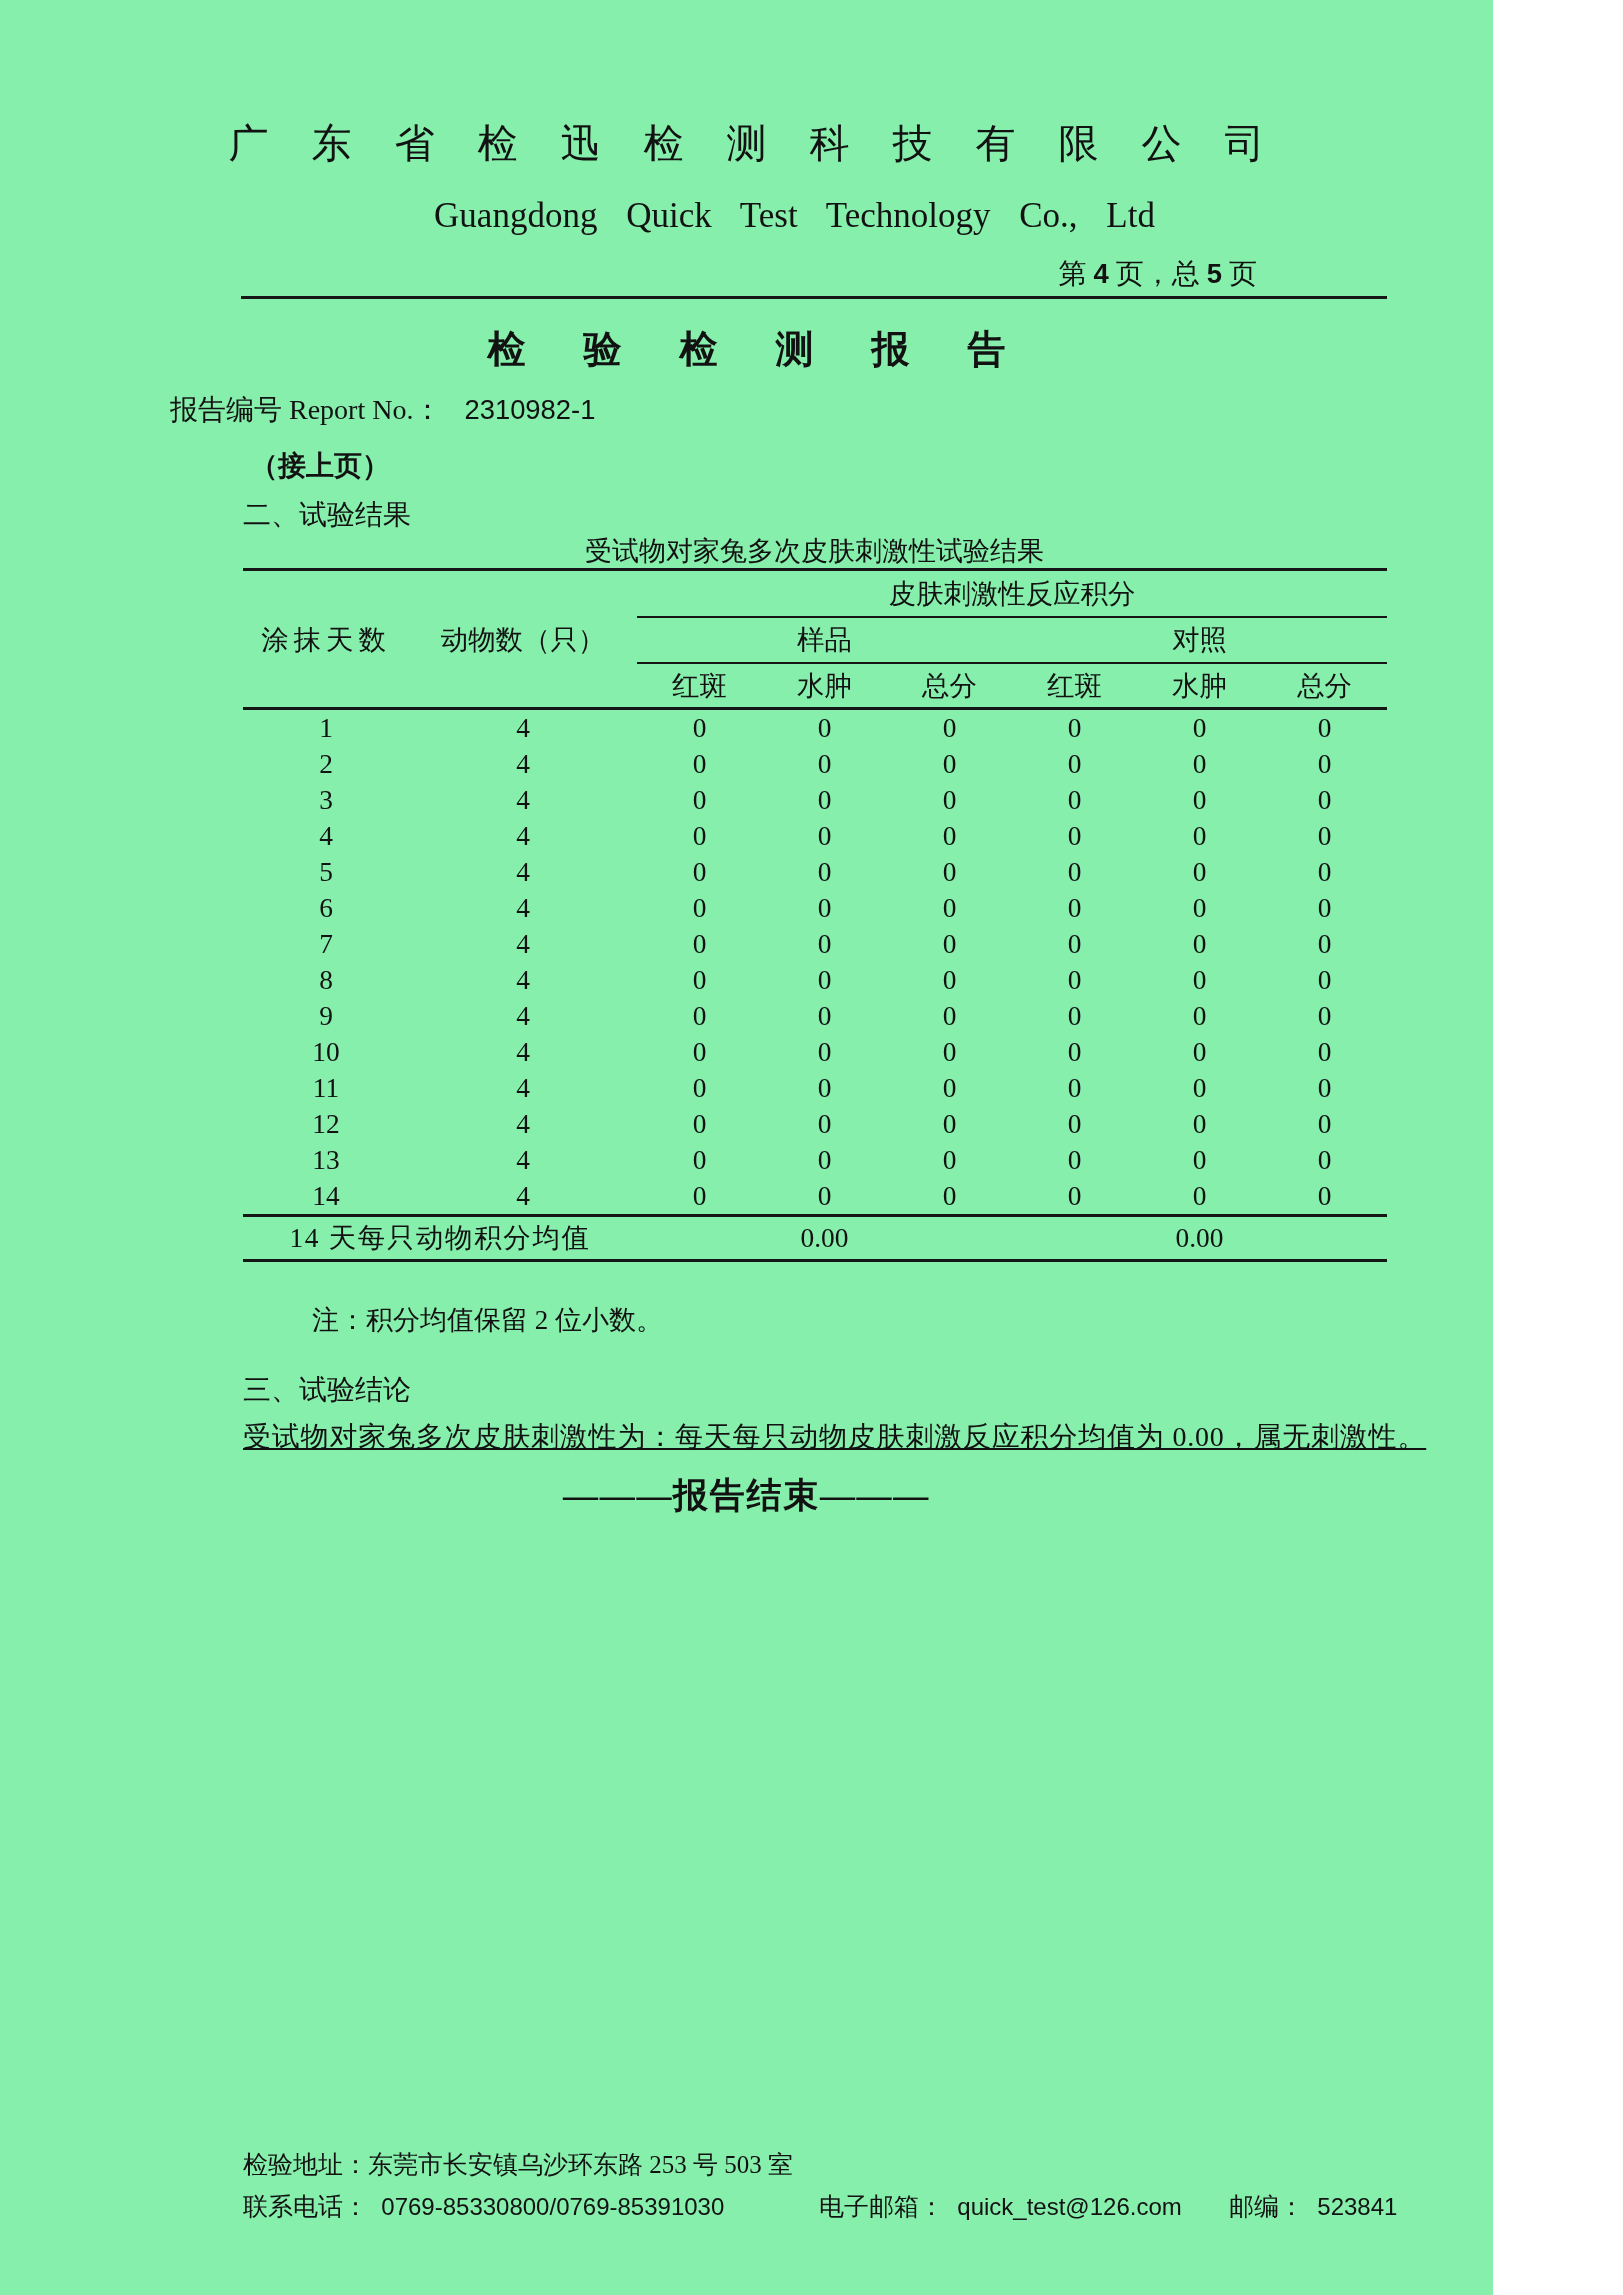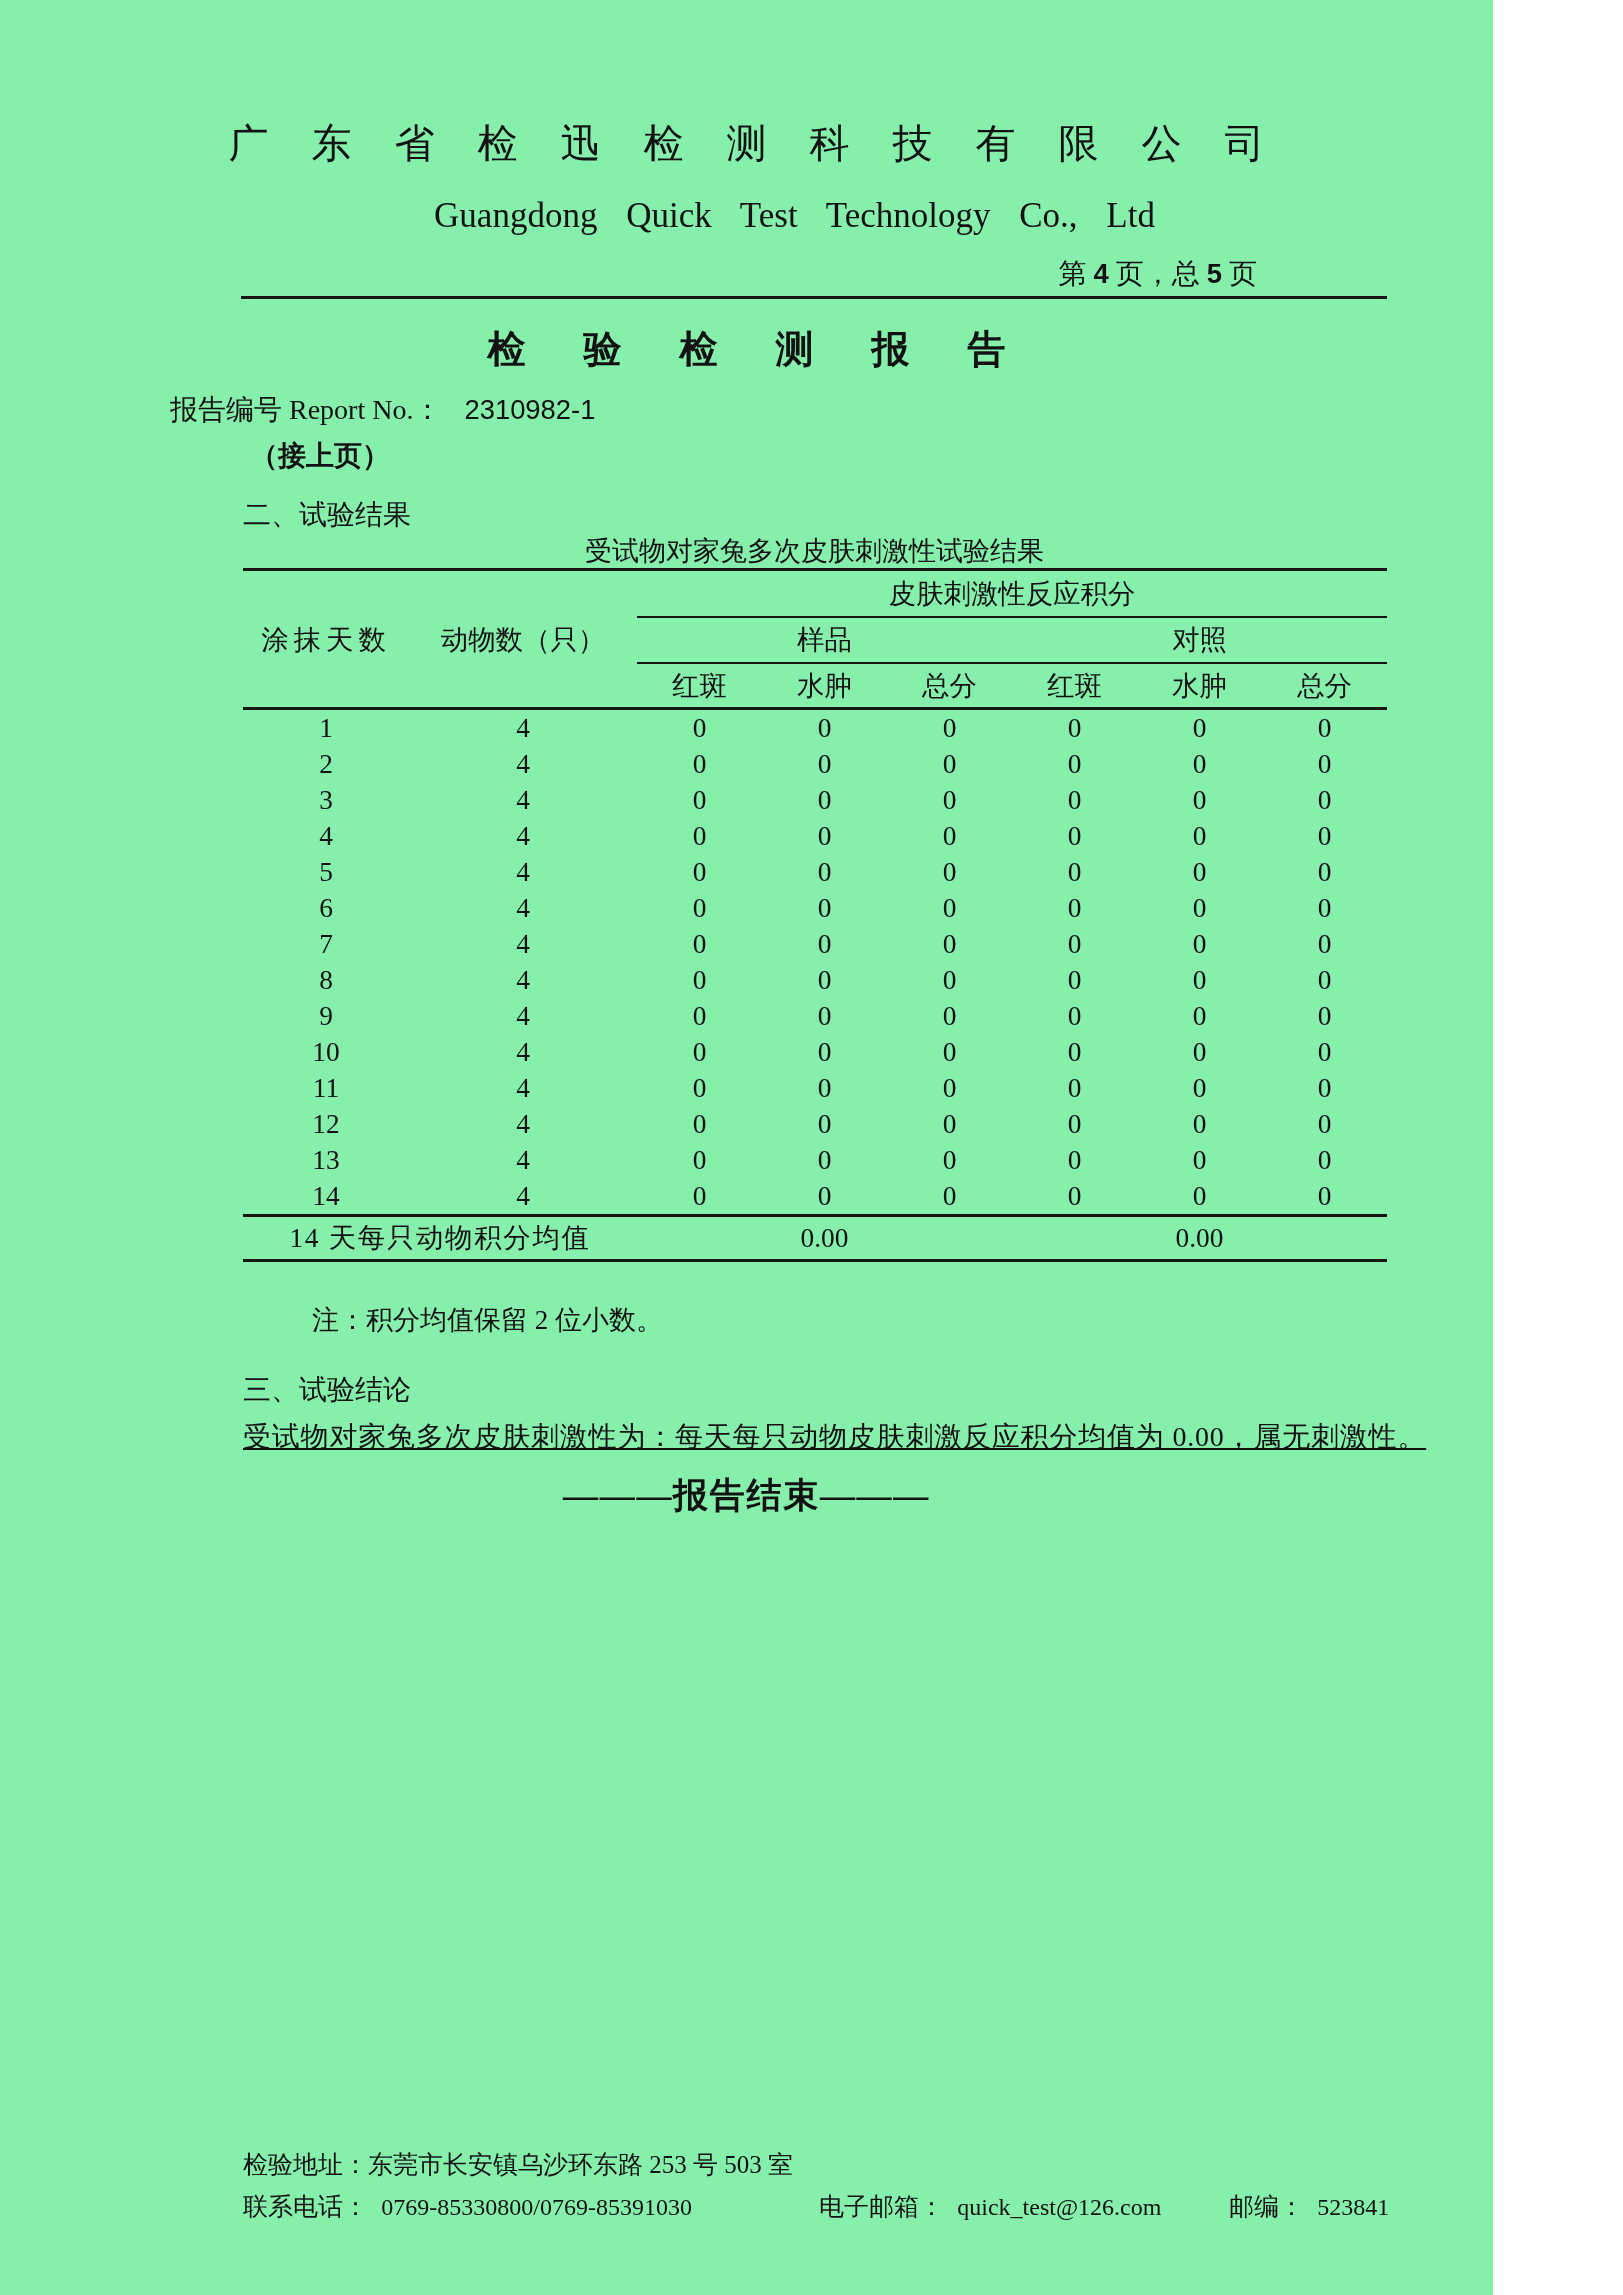--- a/index.html
+++ b/index.html
@@ -27,21 +27,21 @@
   .page-marker b{font-family:"Liberation Sans",sans-serif;font-size:27.4px;}
   .hrule{
     top:296px;left:241px;width:1146px;height:3.3px;background:#161616;
   }
   .doc-title{
     top:324px;left:0;width:100%;text-align:center;
     font-weight:bold;font-size:38px;letter-spacing:58px;text-indent:58px;white-space:nowrap;
   }
   .report-no{top:391px;left:170px;font-size:28px;white-space:nowrap;}
   .report-no .val{font-family:"Liberation Sans",sans-serif;margin-left:23px;font-size:27.4px;}
-  .continued{top:437px;left:250px;font-size:28px;font-weight:bold;}
+  .continued{top:447px;left:250px;font-size:28px;font-weight:bold;}
   .sec-heading{font-size:28px;}
   .sec2{top:496px;left:243px;}
   .sec3{top:1371px;left:243px;}
   
   .table-title{
     top:533px;left:243px;width:1143px;text-align:center;font-size:27px;
   }
   table.results{
     position:absolute;top:568px;left:243px;width:1143px;
     border-collapse:collapse;table-layout:fixed;
@@ -69,21 +69,21 @@
   .end-marker{
     top:1472px;left:0;width:100%;text-align:center;
     font-size:35px;font-weight:bold;letter-spacing:1.7px;
   }
   
   .footer-line{font-size:25px;white-space:nowrap;}
   .f-addr{top:2148px;left:243px;}
   .f-phone{top:2190px;left:243px;}
   .f-email{top:2190px;left:819px;}
   .f-postal{top:2190px;left:1229px;}
-  .footer-line .fval{font-family:Liberation Serif, serif;margin-left:13.3px;font-size:24px;}
+  .footer-line .fval{font-family:Liberation Sans, sans-serif;margin-left:13.3px;font-size:24px;}
   
   .stamp{
     top:805px;left:1554px;width:70px;height:319px;
     overflow:hidden;pointer-events:none;
   }
   .stamp-arc{
     position:absolute;left:1.7px;top:-48px;width:416px;height:416px;
     border-radius:50%;box-sizing:border-box;
     border:7.5px solid var(--seal,#d0241f);
   }

